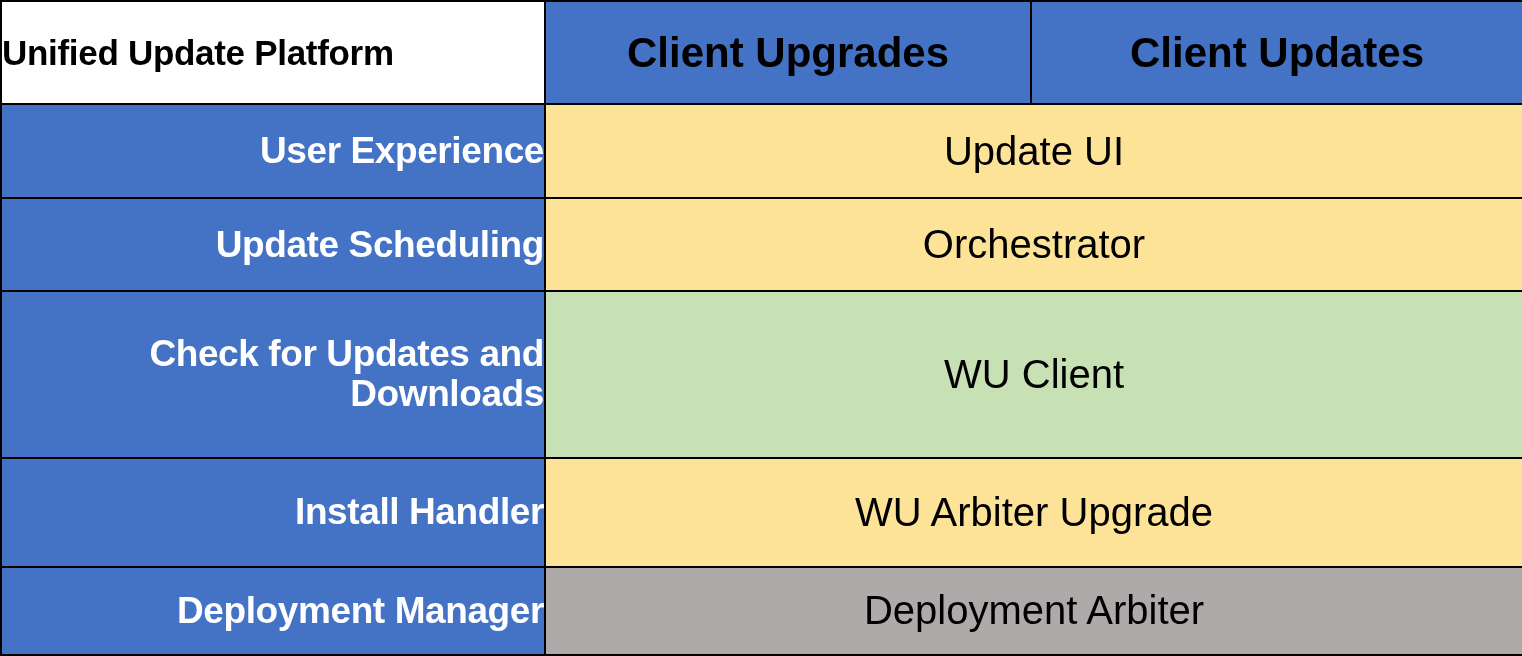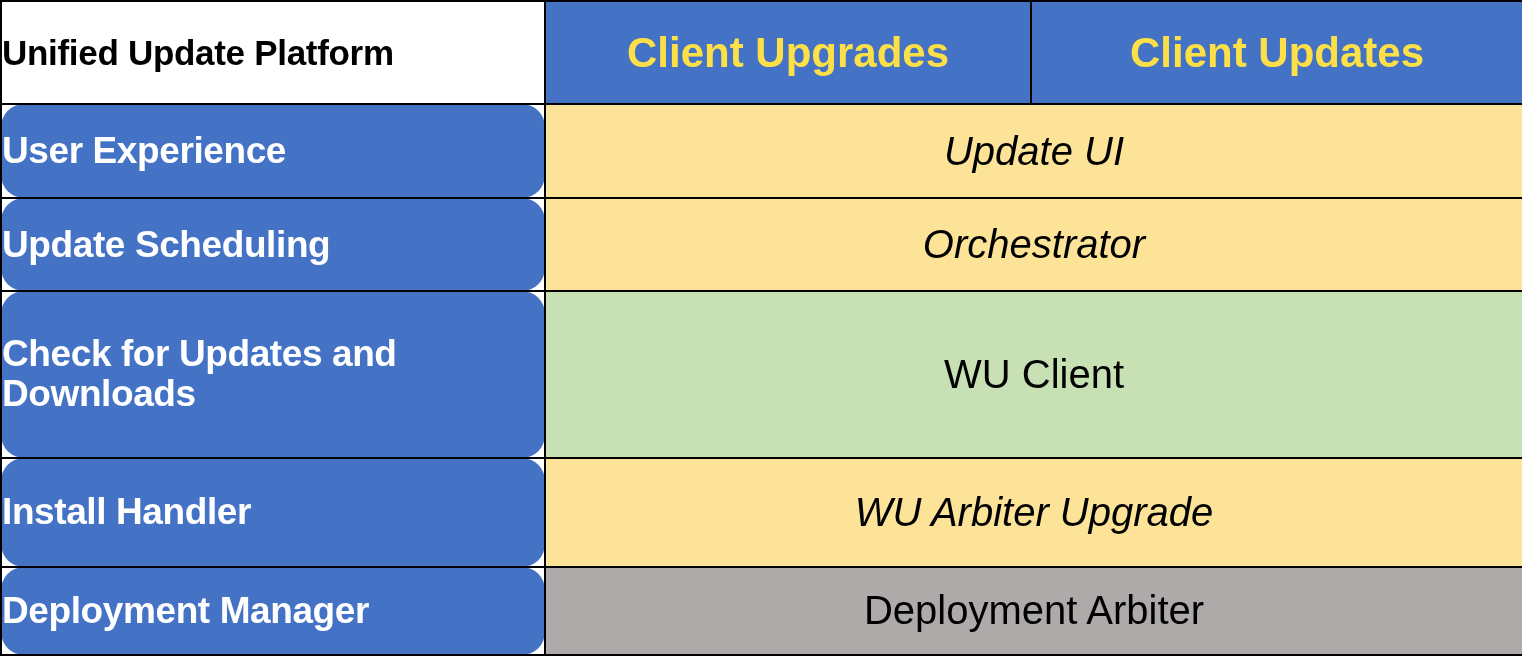--- a/index.html
+++ b/index.html
@@ -40,48 +40,47 @@
     font-weight: bold;
     font-size: 35px;
     text-align: left;
     padding-left: 14px;
     letter-spacing: -0.3px;
   }
 
   
   .col-header {
     background: #4472C4;
-    color: #fde047;
+    color: #000000;
     font-weight: bold;
     font-size: 42px;
     text-align: center;
     border-top: 2px solid #000000;
   }
 
   
   .row-label {
     background: #4472C4;
     color: #ffffff;
     font-weight: bold;
     font-size: 37px;
-    text-align: left;
+    text-align: right;
     padding-left: 10px;
     border-left: none;
     letter-spacing: -0.4px;
-    border-radius: 23px;
   }
 
   
   .content-cell {
     color: #000000;
     font-weight: normal;
     font-size: 40px;
     text-align: center;
   }
-  .fill-yellow { background: #FCE397; font-style: italic; }
+  .fill-yellow { background: #FCE397; }
   .fill-green  { background: #C7E0B4; }
   .fill-gray   { background: #AEAAAA; }
 
   .cell-text { display: block; }
 
   
   .edge-right { border-right: 2px solid #000000; }
   .edge-bottom { border-bottom: 2px solid #000000; }
 </style>
 </head>

